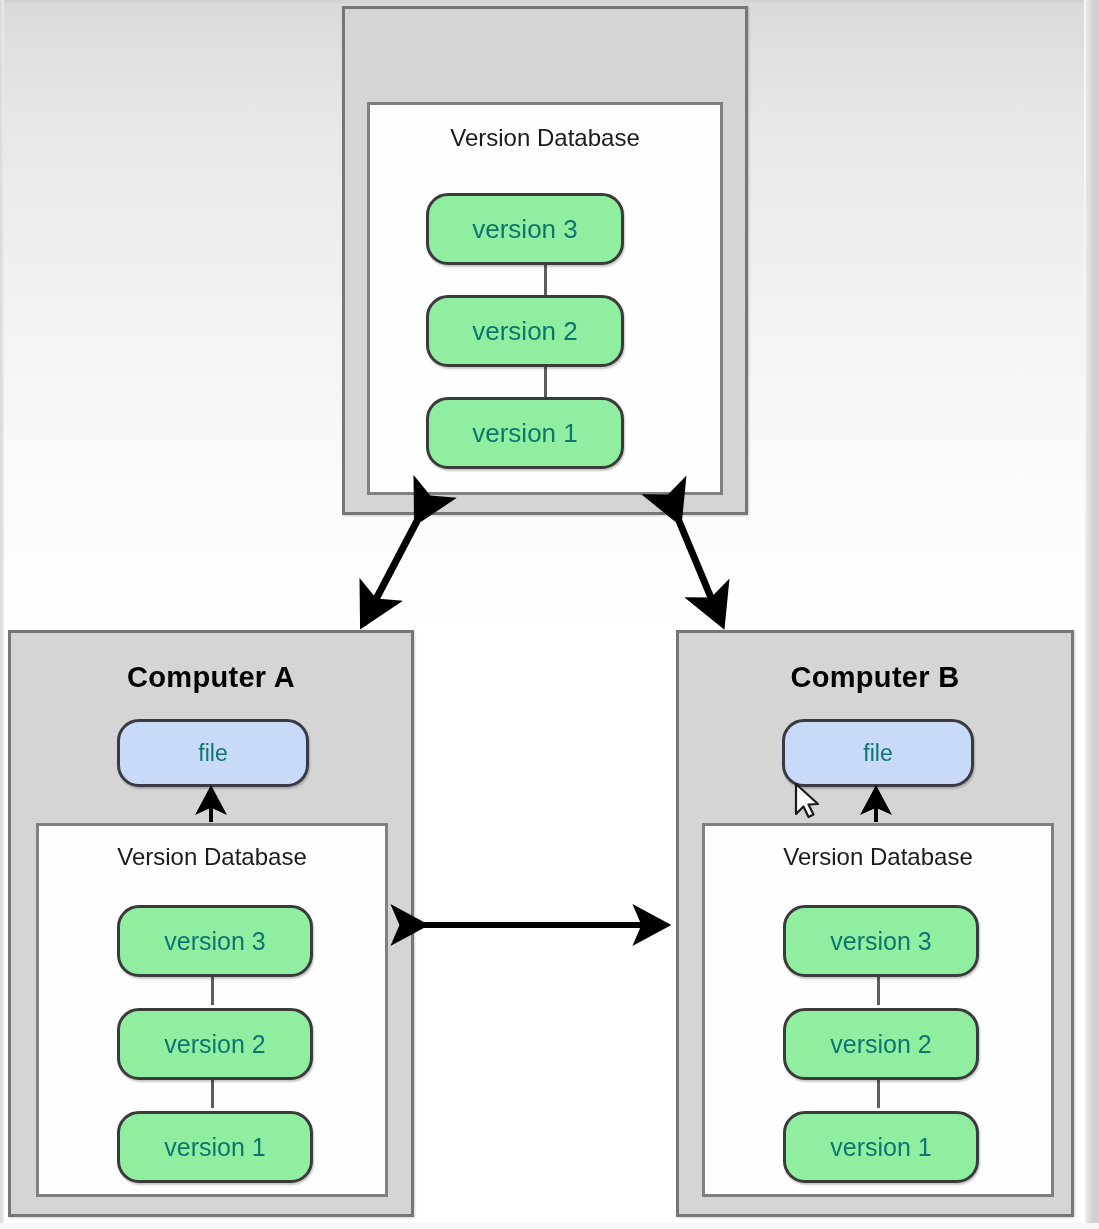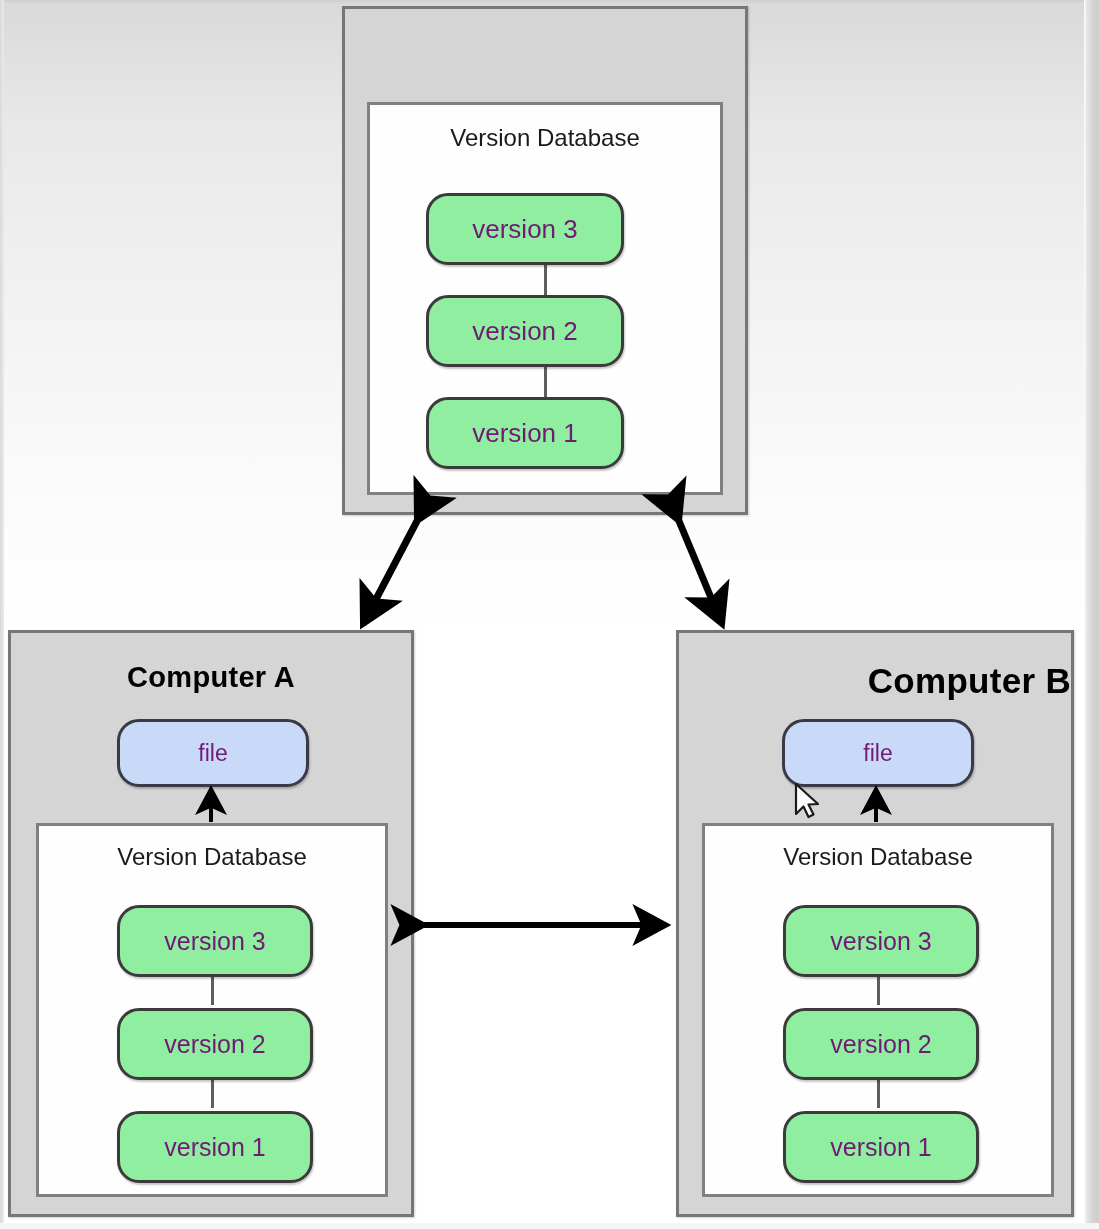--- a/index.html
+++ b/index.html
@@ -61,21 +61,21 @@
     color: #1a1a1a;
   }
   .pill {
     position: absolute;
     box-sizing: border-box;
     border: 3px solid #3b3b3b;
     border-radius: 22px;
     display: flex;
     align-items: center;
     justify-content: center;
-    color: #701a75;
+    color: #0f766e;
     box-shadow: 1px 2px 2px rgba(0,0,0,0.22);
   }
   .pill.green { background: #90eea0; }
   .pill.blue  { background: #c9daf8; border-color: #3a3a46; }
   .connector {
     position: absolute;
     width: 3px;
     background: #5d5d5d;
   }
   svg.overlay {
@@ -133,21 +133,21 @@
       <div class="pill green" style="left:78px; top:182px; width:196px; height:72px; font-size:25px;">
         <span>version 2</span>
       </div>
       <div class="pill green" style="left:78px; top:285px; width:196px; height:72px; font-size:25px;">
         <span>version 1</span>
       </div>
     </div>
   </div>
 
   <div class="machine" style="left:676px; top:630px; width:398px; height:587px;">
-    <div class="machine-title" style="top:28px; font-size:35px;text-align:right;">Computer B</div>
+    <div class="machine-title" style="top:28px; font-size:29px;">Computer B</div>
 
     <div class="pill blue" style="left:103px; top:86px; width:192px; height:68px; font-size:23px;">
       <span>file</span>
     </div>
 
     <div class="dbbox" style="left:23px; top:190px; width:352px; height:374px;">
       <div class="db-title" style="top:17px; font-size:24px;">Version Database</div>
 
       <div class="connector" style="left:50%; margin-left:-1.5px; top:139px; height:40px;"></div>
       <div class="connector" style="left:50%; margin-left:-1.5px; top:242px; height:40px;"></div>

